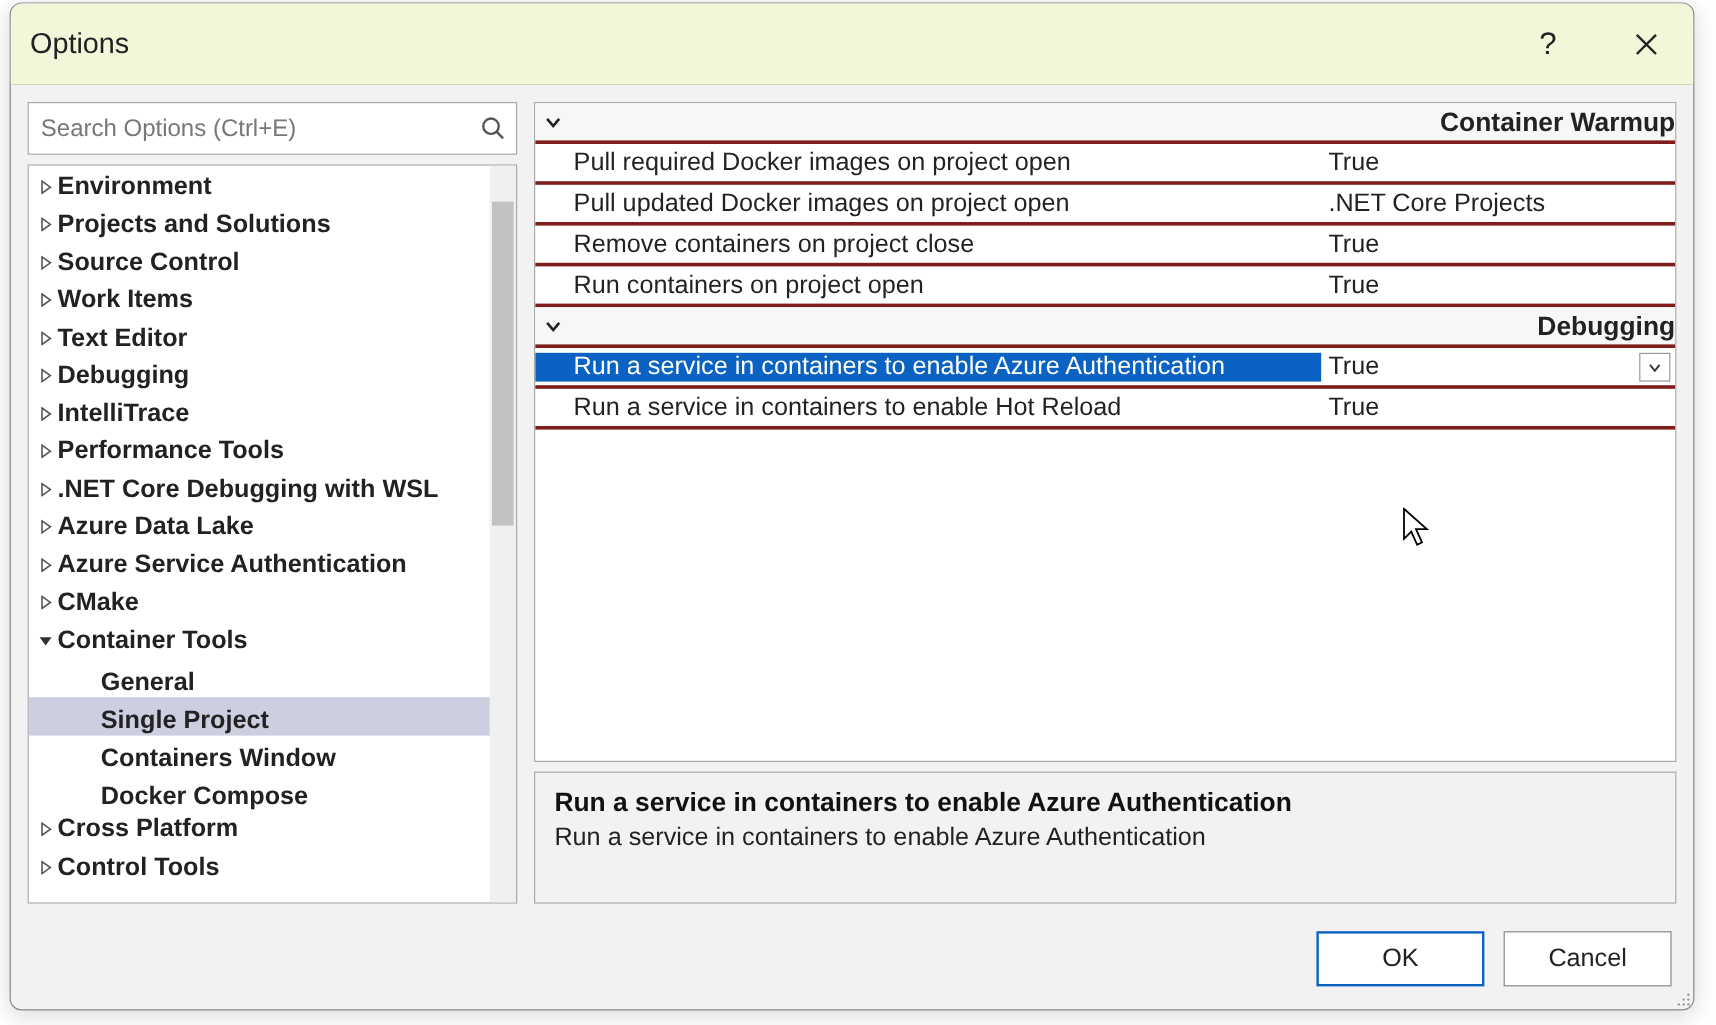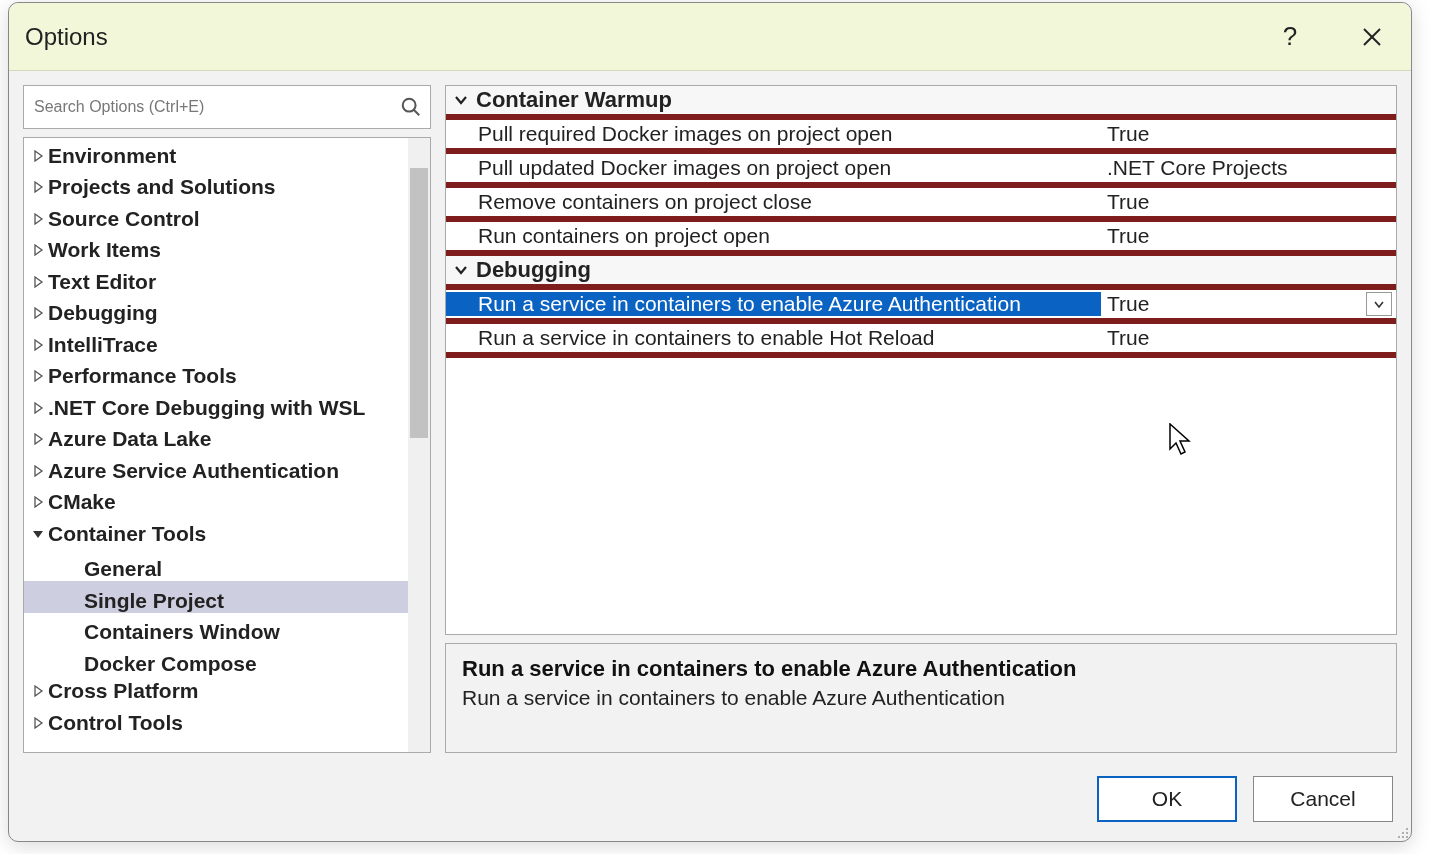--- a/index.html
+++ b/index.html
@@ -58,21 +58,21 @@
   }
   .searchwrap {
     position: relative;
     height: 44px;
     background: #fff;
     border: 1px solid #aaa;
   }
   .searchwrap input {
     width: 100%; height: 100%;
     border: none; outline: none;
-    font-size: 16px;
+    font-size: 20px;
     padding: 0 44px 0 10px;
     color: #4d7c0f;
     background: transparent;
   }
   .searchwrap input::placeholder { color: #777; font-style: normal; }
   .search-icon {
     position: absolute; right: 8px; top: 50%; transform: translateY(-50%);
     width: 22px; height: 22px;
     color: #555;
   }
@@ -134,21 +134,22 @@
     border: 1px solid #aaa;
     overflow: hidden;
     position: relative;
   }
   .pg-row {
     display: flex;
     align-items: center;
     font-size: 21px;
     color: #222;
     min-height: 34px;
-    border-bottom: 6px solid #7f1d1d;
+    border-bottom: 3px solid #7f1d1d;
+    justify-content: space-between;
   }
   .pg-cat {
     font-weight: 700;
     font-size: 22px;
     background: #f7f7f7;
     padding-left: 4px;
   }
   .pg-cat .chev {
     width: 22px; height: 22px;
     margin-right: 4px;

